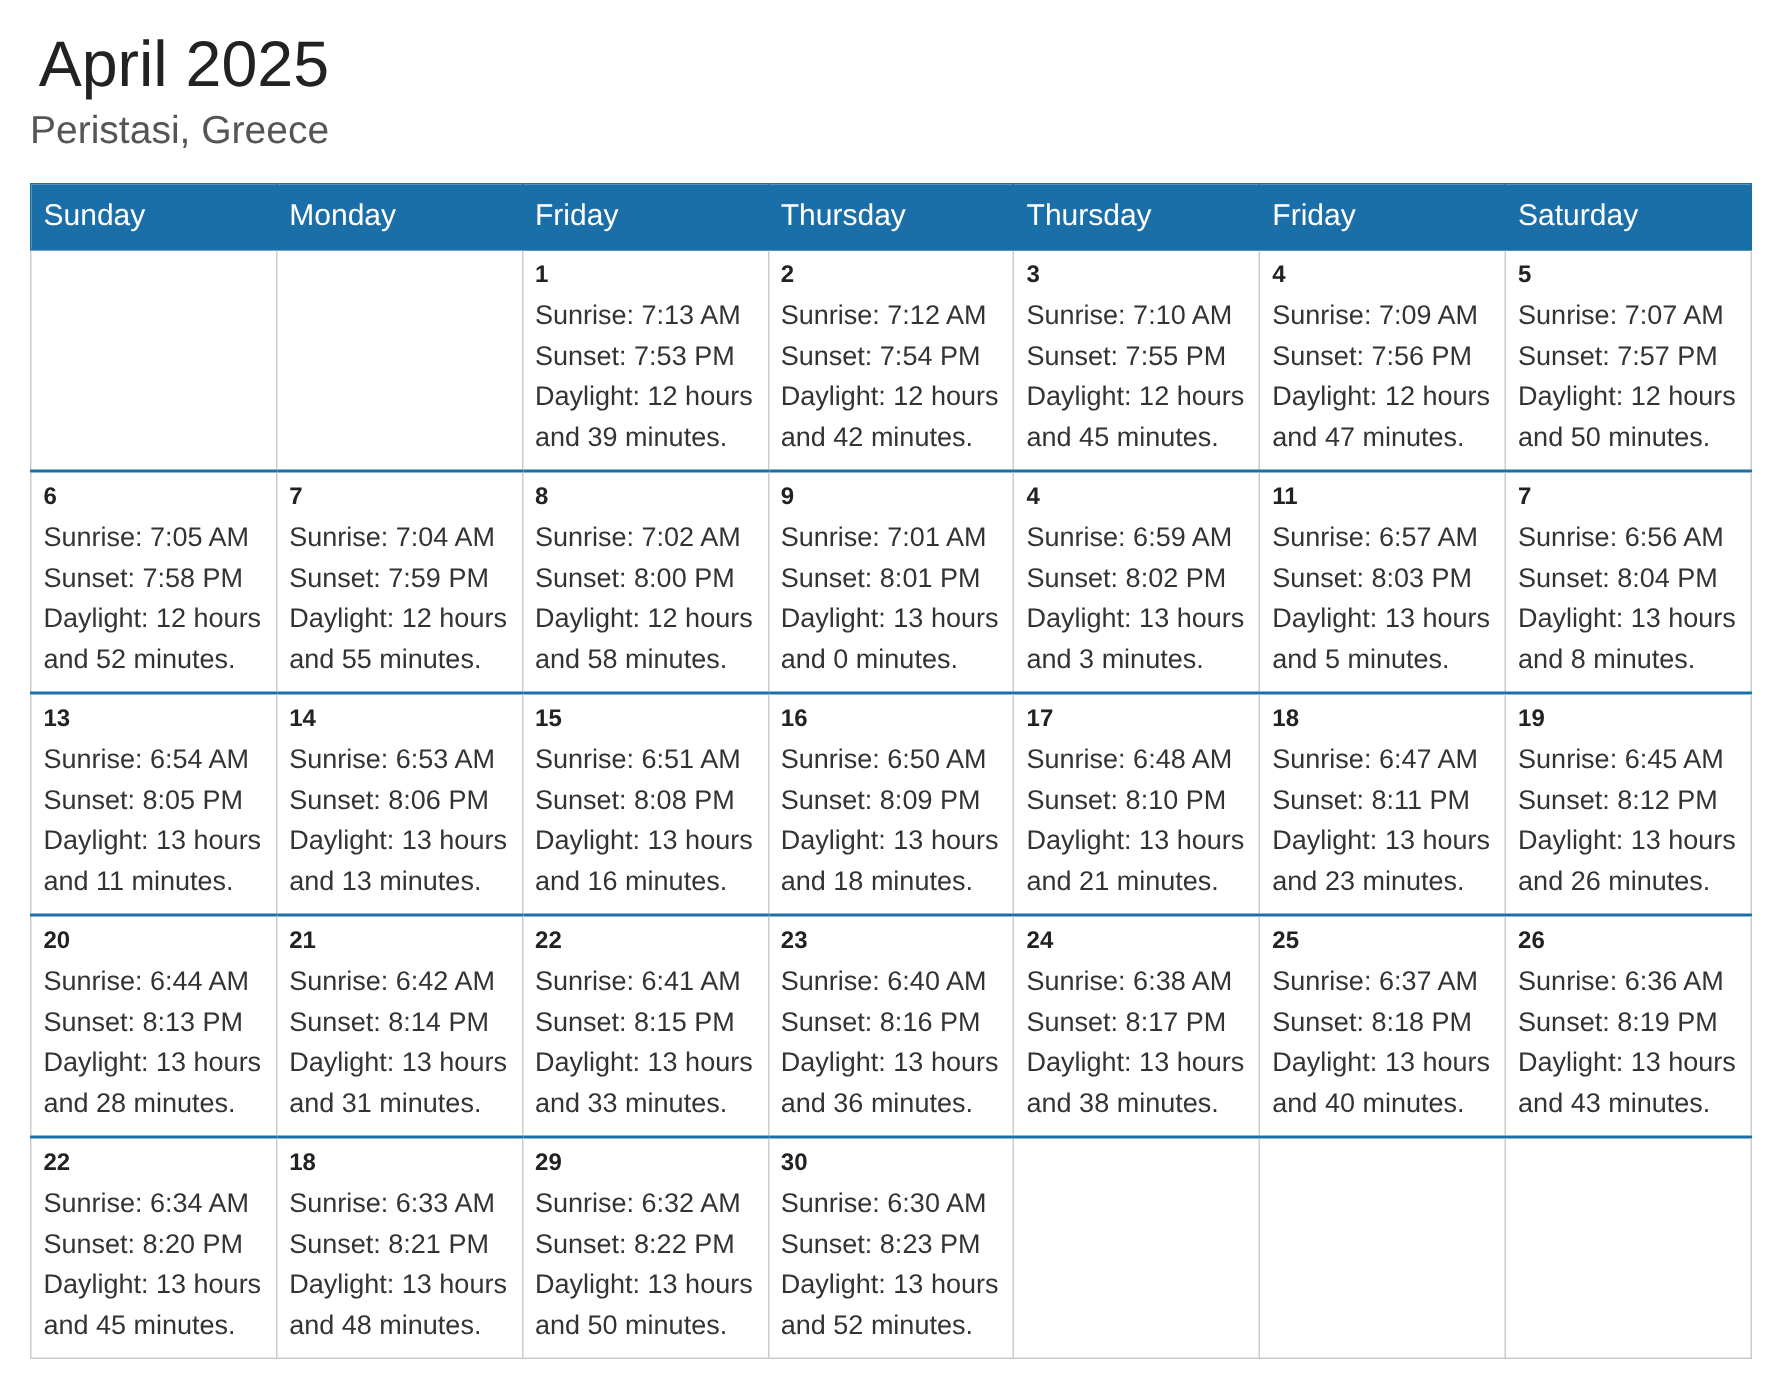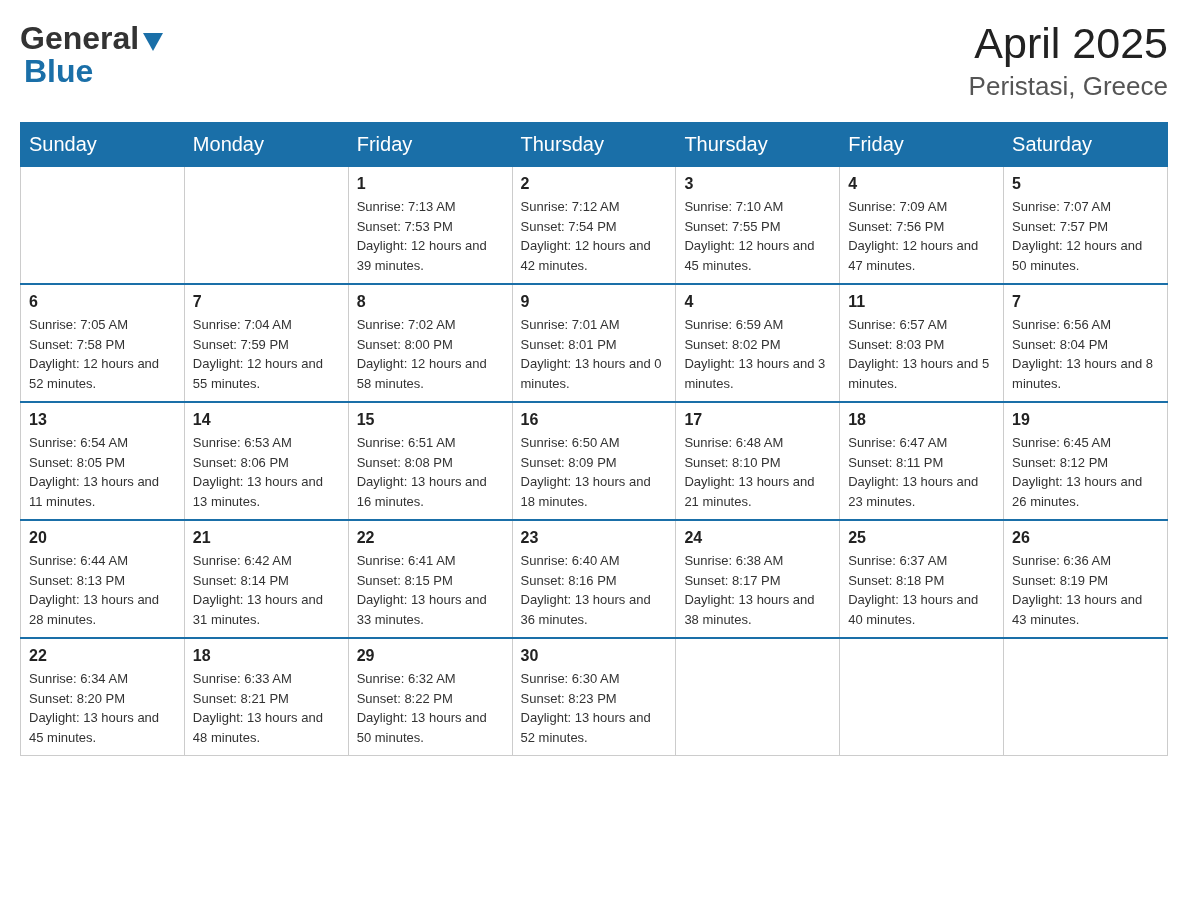--- a/index.html
+++ b/index.html
@@ -57,42 +57,35 @@
       height: 110px;
     }
     .day-number {
       font-size: 16px;
       font-weight: bold;
       color: #222;
       display: block;
       margin-bottom: 4px;
     }
     .day-info {
-      font-size: 13px;
+      font-size: 18px;
       color: #333;
       line-height: 1.5;
     }
     .empty-cell {
       background: #fff;
     }
     .row-divider td {
       border-top: 2px solid #1a6fa8;
     }
   </style>
 </head>
 <body>
 
 <div class="header">
-  <div class="logo">
-    <div style="display:flex; align-items:center;">
-      <span style="font-size:32px;font-weight:bold;color:#333;">General</span>
-      <span style="display:inline-block;width:0;height:0;border-left:10px solid transparent;border-right:10px solid transparent;border-top:18px solid #1a6fa8;margin-left:4px;margin-top:6px;"></span>
-    </div>
-    <span style="font-size:32px;font-weight:bold;color:#1a6fa8;margin-top:-4px;margin-left:4px;">Blue</span>
-  </div>
   <div class="title-block">
     <div class="month-title">April 2025</div>
     <div class="location-title">Peristasi, Greece</div>
   </div>
 </div>
 
 <table class="calendar-table">
   <thead>
     <tr>
     <th>Sunday</th>

